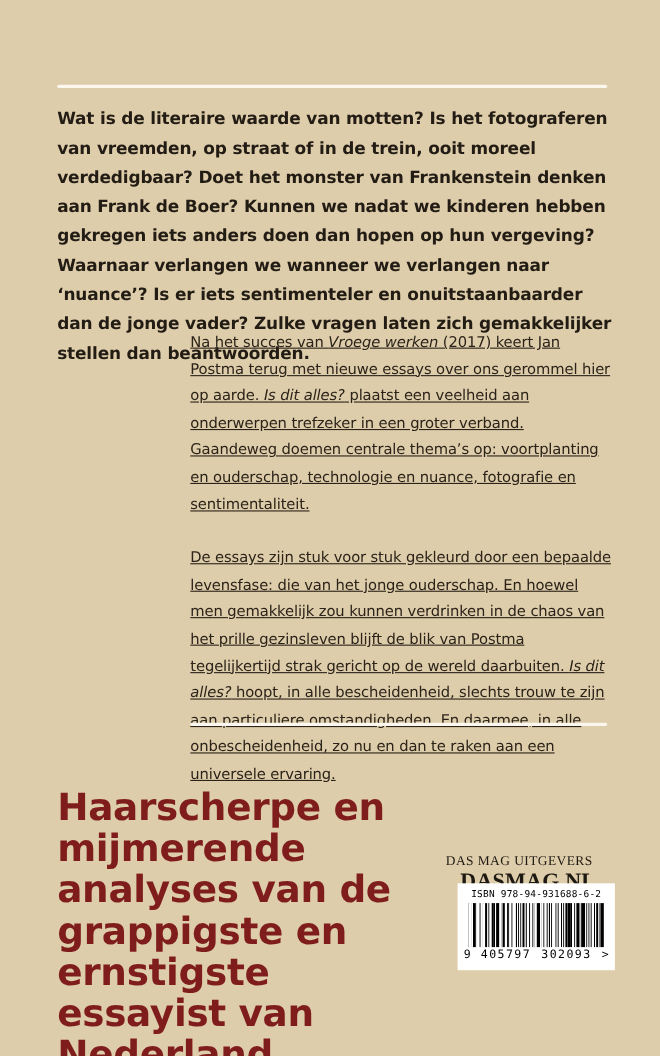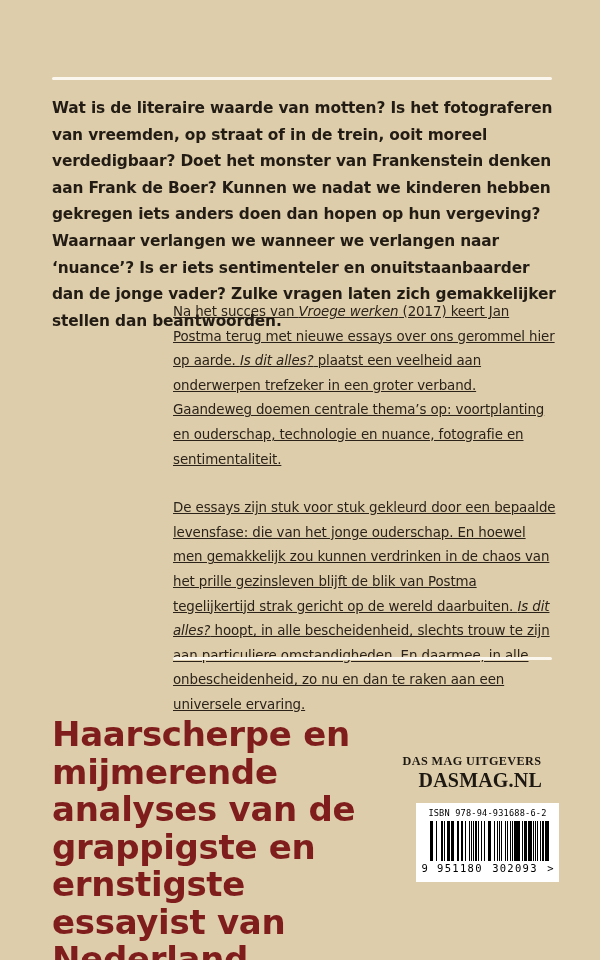--- a/index.html
+++ b/index.html
@@ -95,24 +95,25 @@
     position: absolute;
     left: 402px;
     top: 754px;
     width: 140px;
     text-align: center;
     color: #1d1812;
     font-family: "Liberation Serif", "DejaVu Serif", serif;
   }
   .publisher-top {
     font-size: 12.2px;
-    font-weight: bold;
+    font-weight: normal;
     letter-spacing: 0.4px;
     line-height: 15px;
     white-space: nowrap;
+    margin-top: 21px;
   }
   .publisher-main {
     font-size: 20px;
     font-weight: bold;
     letter-spacing: 0.2px;
     line-height: 23px;
     white-space: nowrap;
     text-align: right;
   }
 
@@ -284,19 +285,19 @@
         <span style="flex: 2 0 0px; background: rgb(255, 255, 255);"></span>
         <span style="flex: 2 0 0px; background: rgb(0, 0, 0);"></span>
         <span style="flex: 1 0 0px; background: rgb(255, 255, 255);"></span>
         <span style="flex: 1 0 0px; background: rgb(0, 0, 0);"></span>
         <span style="flex: 1 0 0px; background: rgb(255, 255, 255);"></span>
         <span style="flex: 3 0 0px; background: rgb(0, 0, 0);"></span>
         <span style="flex: 1 0 0px; background: rgb(255, 255, 255);"></span>
       </div>
     <div class="barcode-digits">
       <span>9</span>
-      <span class="grp">951180</span>
+      <span class="grp">405797</span>
       <span class="grp">302093</span>
       <span>&gt;</span>
     </div>
   </div>
 
 </div>
 
 </body></html>

